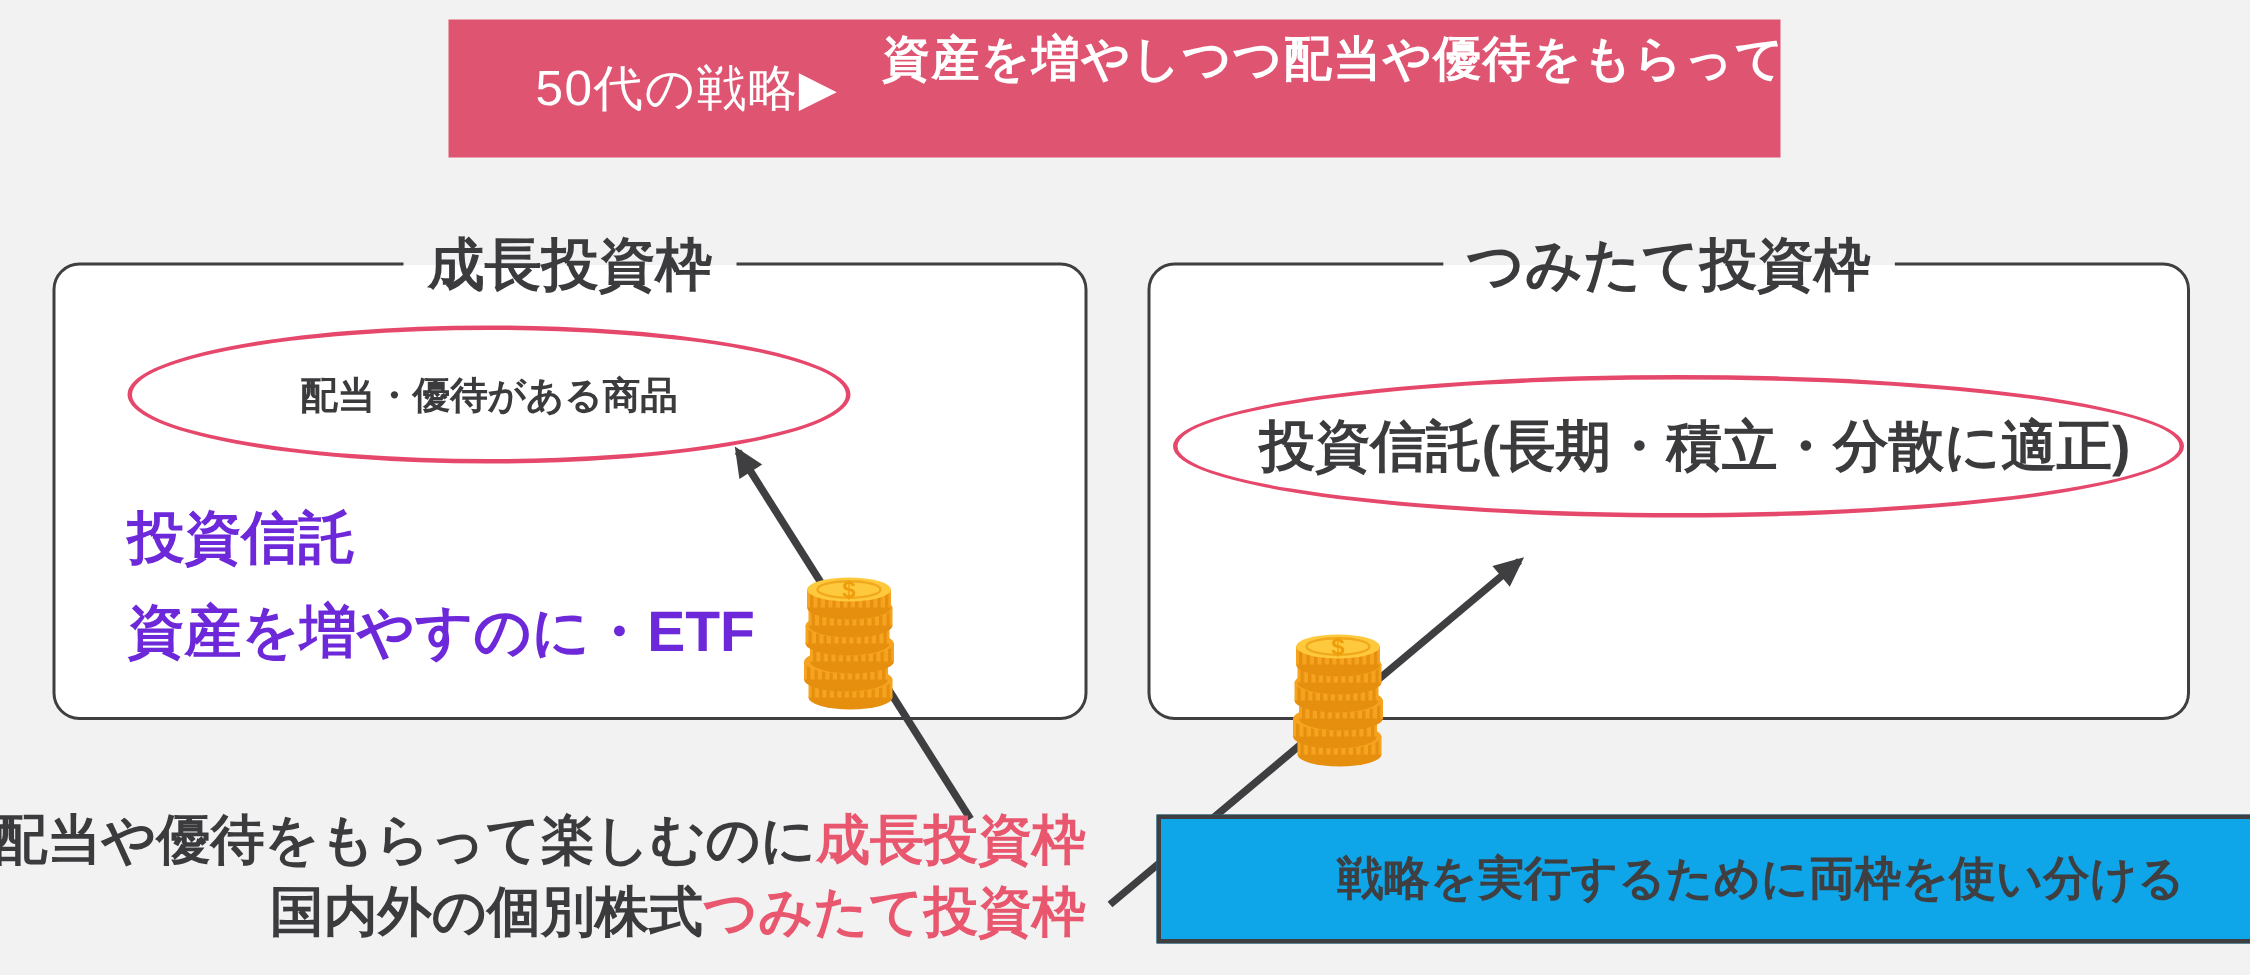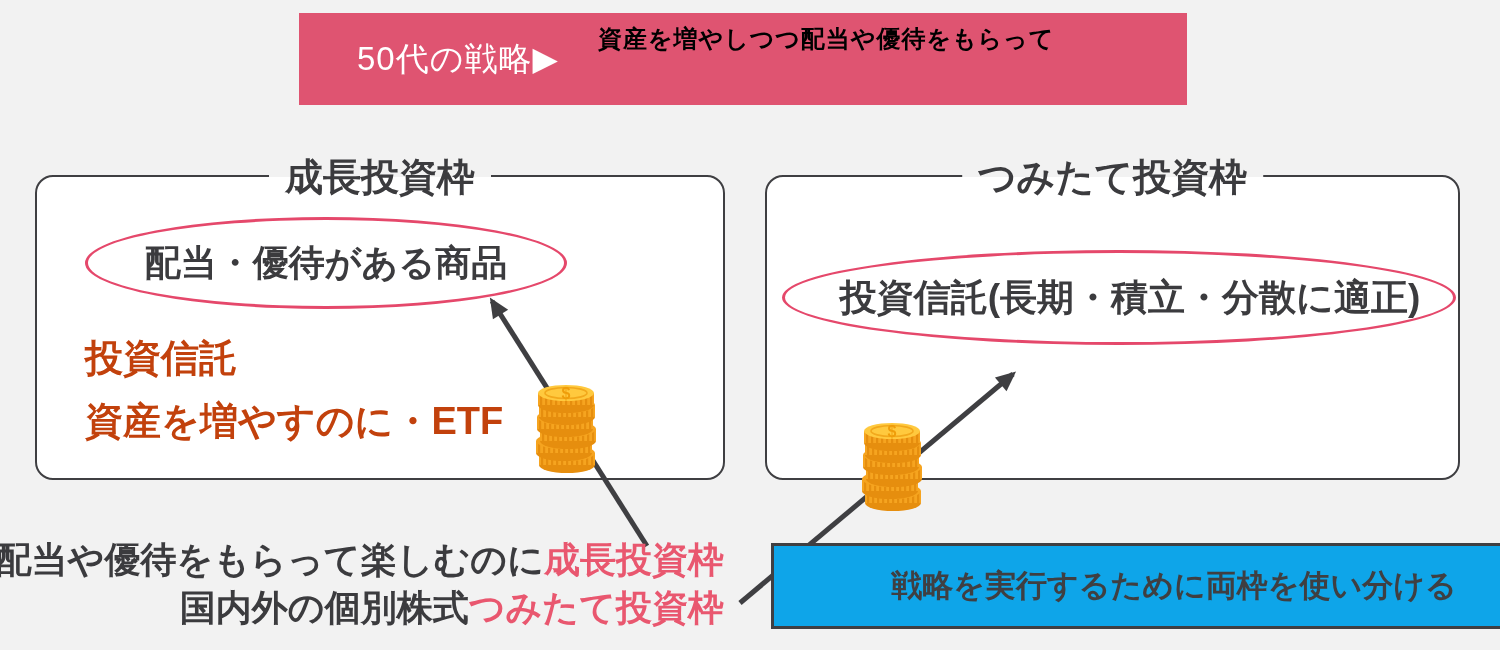--- a/index.html
+++ b/index.html
@@ -3,42 +3,42 @@
 <meta charset="utf-8">
 <style>
   html,body{margin:0;padding:0;}
   body{font-family:"Liberation Sans","DejaVu Sans",sans-serif;}
   .canvas{position:relative;width:1500px;height:650px;background:#f2f2f2;overflow:hidden;}
 
   
   .banner{position:absolute;left:299px;top:13px;width:888px;height:92px;background:#df5471;}
   .banner-label{position:absolute;left:58px;top:0;height:100%;display:flex;align-items:center;
     color:#ffffff;font-size:33px;font-weight:normal;letter-spacing:1px;}
-  .banner-text{position:absolute;left:299px;top:6px;color:#000000;font-size:24px;font-weight:bold;
+  .banner-text{position:absolute;left:289px;top:6px;color:#ffffff;font-size:32px;font-weight:bold;
     line-height:40px;letter-spacing:1px;white-space:nowrap;}
 
   
   .box{position:absolute;top:175px;height:305px;background:#ffffff;border:2.5px solid #3f3f42;border-radius:18px;box-sizing:border-box;}
   .box-growth{left:35px;width:690px;}
   .box-tsumitate{left:765px;width:695px;}
   .box-title{position:absolute;top:-23px;left:50%;transform:translateX(-50%);height:46px;line-height:46px;
     padding:0 16px;font-size:38px;font-weight:bold;color:#3b3b3e;white-space:nowrap;
     background:linear-gradient(to bottom,#f2f2f2 50%,#ffffff 50%);}
 
   
   .oval{position:absolute;border:3.5px solid #e5486b;border-radius:50%;box-sizing:border-box;
     display:flex;align-items:center;justify-content:center;background:transparent;z-index:2;}
   .oval-growth{left:85px;top:217px;width:482px;height:92px;}
   .oval-tsumitate{left:782px;top:250px;width:674px;height:95px;}
   .oval-text{font-weight:bold;color:#3b3b3e;white-space:nowrap;}
-  .oval-growth .oval-text{font-size:36px;}
+  .oval-growth .oval-text{font-size:25px;}
   .oval-tsumitate .oval-text{font-size:37px;margin-left:22px;}
 
   
-  .growth-item{position:absolute;left:85px;font-size:38px;font-weight:bold;color:#c2410c;white-space:nowrap;z-index:2;}
+  .growth-item{position:absolute;left:85px;font-size:38px;font-weight:bold;color:#6d28d9;white-space:nowrap;z-index:2;}
   .growth-item-1{top:333px;}
   .growth-item-2{top:396px;}
 
   
   .bottom-note{position:absolute;right:776px;top:536px;text-align:right;font-size:36px;font-weight:bold;
     line-height:48px;color:#3b3b3e;white-space:nowrap;z-index:2;}
   .accent{color:#e9576f;}
 
   
   .strategy-box{position:absolute;left:771px;top:543px;width:806px;height:86px;background:#0ea5e9;

